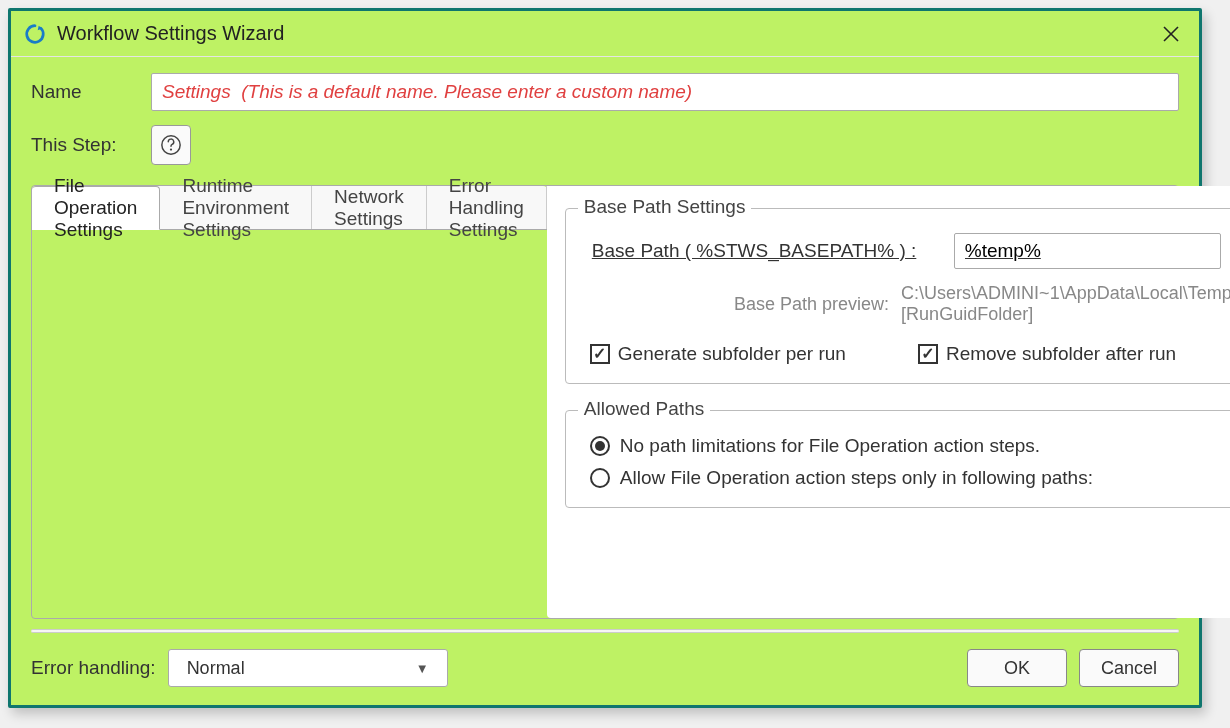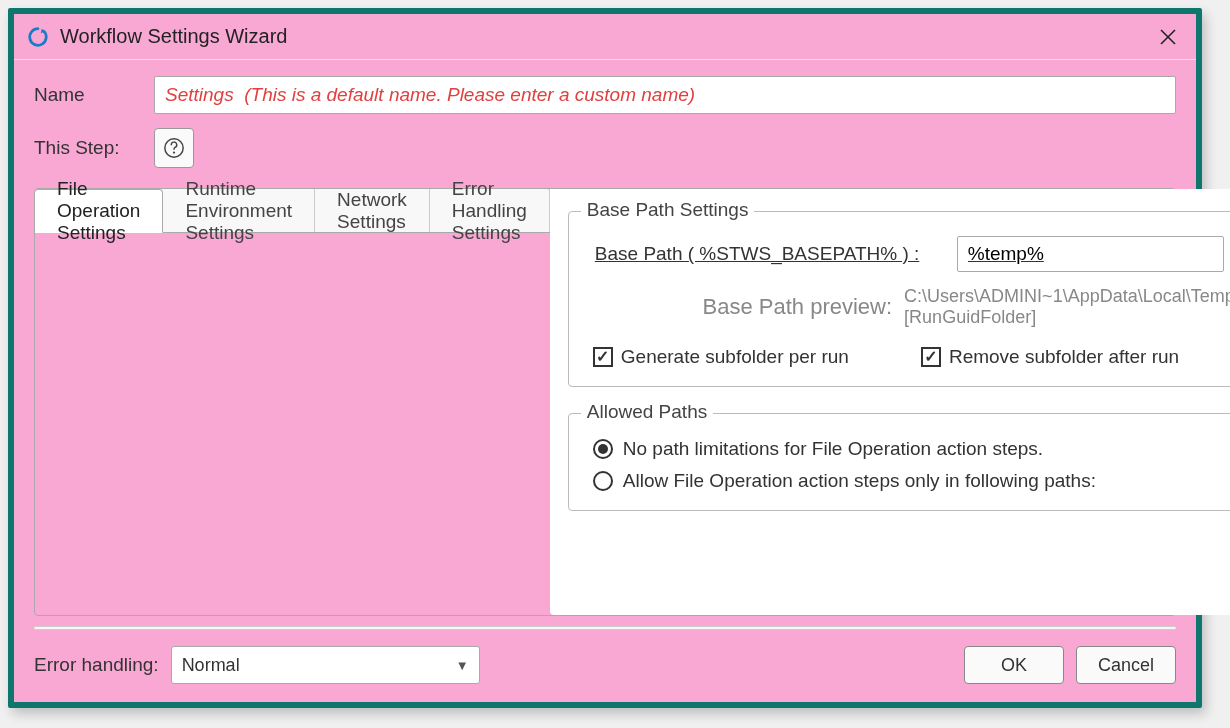--- a/index.html
+++ b/index.html
@@ -7,22 +7,22 @@
     margin: 0;
     font-family: "Segoe UI", Tahoma, sans-serif;
     font-size: 18px;
     color: #333;
     background: #f0f0f0;
     width: 1230px;
     height: 728px;
     padding: 8px;
   }
   .dialog {
-    background: #f9a8d4;
-    border: 6px solid #0f766e;
+    background: #bef264;
+    border: 3px solid #0f766e;
     width: 1194px;
     height: 700px;
     box-shadow: 4px 6px 12px rgba(0,0,0,0.2);
     position: relative;
     border-radius: 2px;
     display: flex;
     flex-direction: column;
   }
   .titlebar {
     display: flex;
@@ -225,21 +225,21 @@
     letter-spacing: 1px;
   }
   .preview-row {
     display: flex;
     align-items: center;
     margin-bottom: 18px;
   }
   .preview-label {
     width: 370px;
     text-align: right;
-    font-size: 22px;
+    font-size: 18px;
     color: #888;
     padding-right: 12px;
   }
   .preview-value {
     font-size: 18px;
     color: #888;
   }
   .check-row {
     display: flex;
     align-items: center;
@@ -301,25 +301,25 @@
   .footer {
     display: flex;
     align-items: center;
     padding: 0 20px 18px 20px;
   }
   .footer-label {
     font-size: 19px;
     margin-right: 12px;
   }
   .select {
-    width: 309px;
+    width: 280px;
     height: 38px;
     border: 1px solid #aaa;
     border-radius: 3px;
-    padding: 0 10px;
+    padding: 0 18px;
     font-size: 18px;
     display: flex;
     align-items: center;
     justify-content: space-between;
     cursor: pointer;
     background: #fff;
   }
   .select .chev { color: #555; font-size: 13px; }
   .footer-spacer { flex: 1; }
   .btn {

